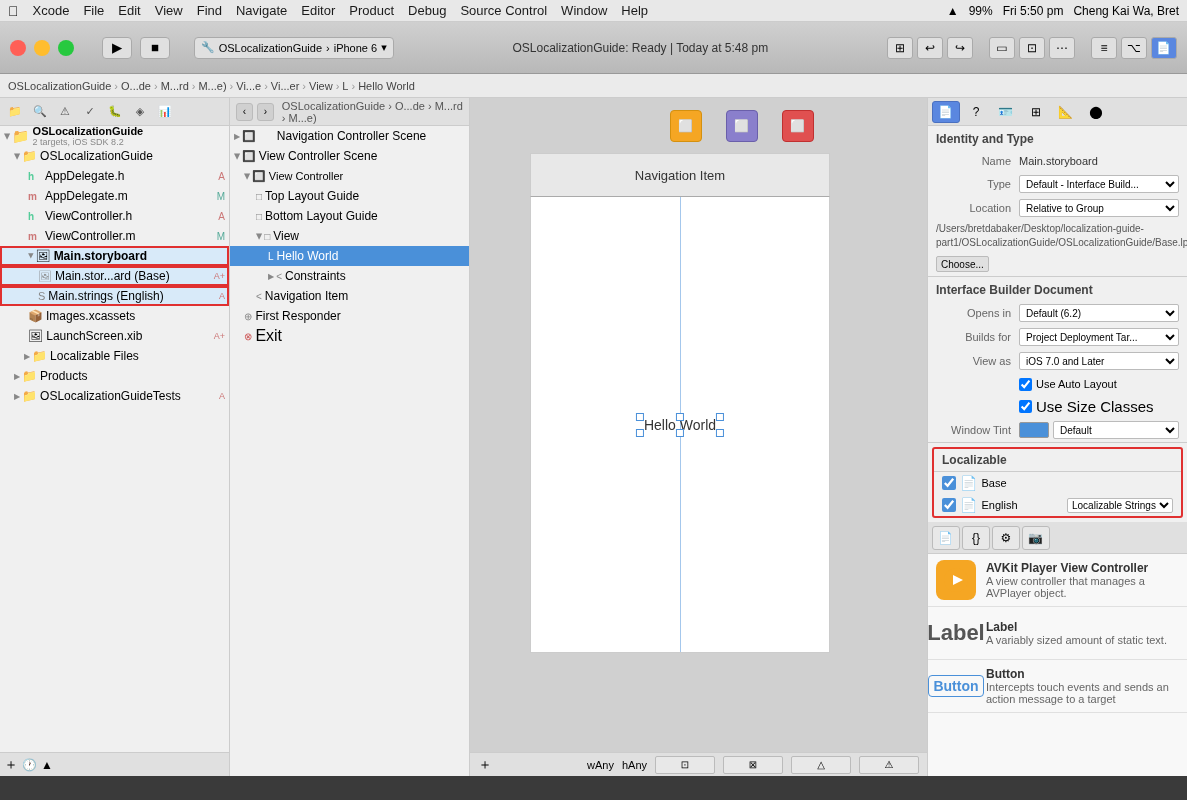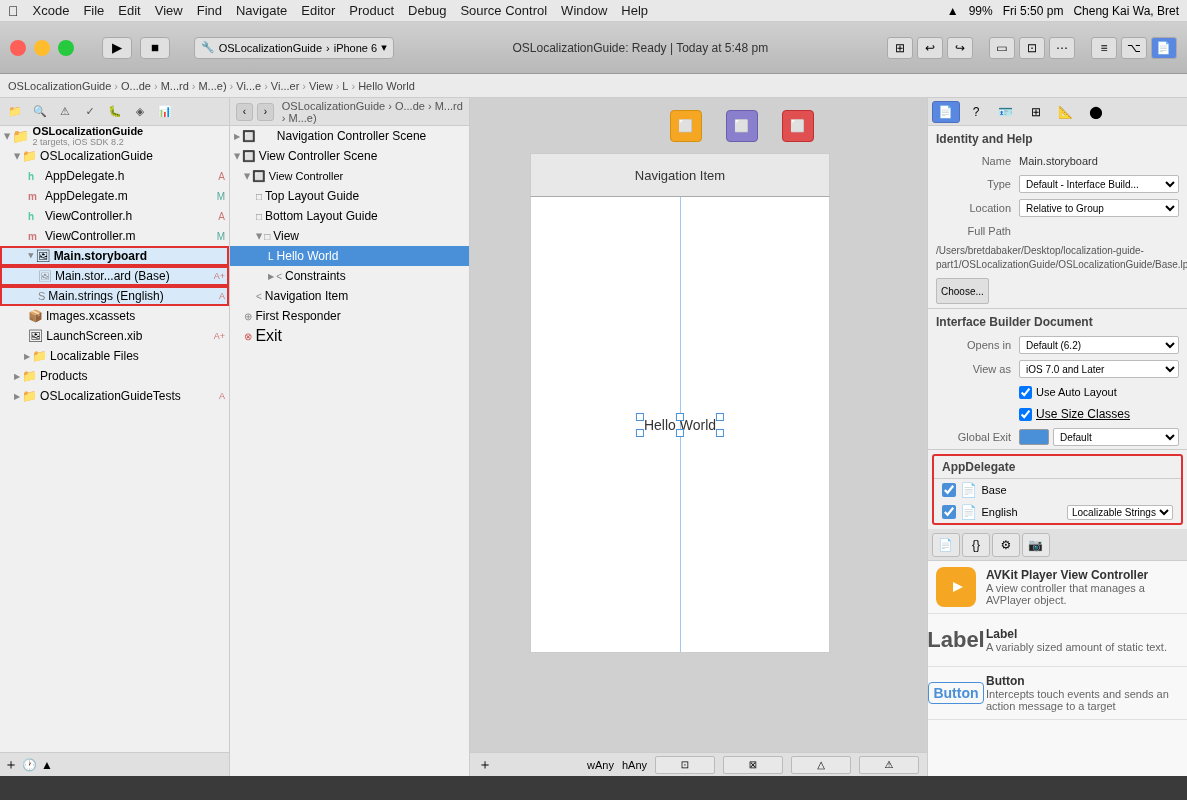--- a/index.html
+++ b/index.html
@@ -404,81 +404,84 @@
     <div id="inspector-toolbar">
       <button class="inspector-tab active">📄</button>
       <button class="inspector-tab">?</button>
       <button class="inspector-tab">🪪</button>
       <button class="inspector-tab">⊞</button>
       <button class="inspector-tab">📐</button>
       <button class="inspector-tab">⬤</button>
     </div>
 
     <div class="inspector-section">
-      <div class="inspector-section-header">Identity and Help</div>
+      <div class="inspector-section-header">Identity and Type</div>
       <div class="inspector-row">
         <span class="inspector-label">Name</span>
         <span class="inspector-value">Main.storyboard</span>
       </div>
       <div class="inspector-row">
         <span class="inspector-label">Type</span>
         <select class="inspector-select">
           <option>Default - Interface Build...</option>
         </select>
       </div>
       <div class="inspector-row">
         <span class="inspector-label">Location</span>
         <select class="inspector-select">
           <option>Relative to Group</option>
         </select>
       </div>
-      <div class="inspector-row">
-        <span class="inspector-label">Full Path</span>
-      </div>
       <div class="full-path-text">/Users/bretdabaker/Desktop/localization-guide-part1/OSLocalizationGuide/OSLocalizationGuide/Base.lproj/Main.storyboard</div>
       <div style="padding: 2px 8px 4px; display:flex; align-items:center; gap:4px;">
-        <button style="height:26px; padding:0 4px; font-size:10px; background:#e0e0e0; border:1px solid #bbb; border-radius:2px;">Choose...</button>
+        <button style="height:16px; padding:0 4px; font-size:10px; background:#e0e0e0; border:1px solid #bbb; border-radius:2px;">Choose...</button>
       </div>
     </div>
 
     <div class="inspector-section">
       <div class="inspector-section-header">Interface Builder Document</div>
       <div class="inspector-row">
         <span class="inspector-label">Opens in</span>
         <select class="inspector-select">
           <option>Default (6.2)</option>
         </select>
       </div>
       <div class="inspector-row">
+        <span class="inspector-label">Builds for</span>
+        <select class="inspector-select">
+          <option>Project Deployment Tar...</option>
+        </select>
+      </div>
+      <div class="inspector-row">
         <span class="inspector-label">View as</span>
         <select class="inspector-select">
           <option>iOS 7.0 and Later</option>
         </select>
       </div>
       <div class="inspector-row">
         <span class="inspector-label"></span>
         <input type="checkbox" checked="" class="inspector-checkbox" style="">
         <span style="font-size:11px;">Use Auto Layout</span>
       </div>
       <div class="inspector-row">
         <span class="inspector-label"></span>
         <input type="checkbox" checked="" class="inspector-checkbox" style="">
-        <span style="font-size:12px;text-decoration:underline;">Use Size Classes</span>
-      </div>
-      <div class="inspector-row">
-        <span class="inspector-label">Global Exit</span>
+        <span style="font-size:15px;">Use Size Classes</span>
+      </div>
+      <div class="inspector-row">
+        <span class="inspector-label">Window Tint</span>
         <div class="inspector-color-swatch"></div>
         <select class="inspector-select" style="flex:1;">
           <option>Default</option>
         </select>
       </div>
     </div>
 
     <div class="localization-section">
-      <div class="localization-header">AppDelegate</div>
+      <div class="localization-header">Localizable</div>
       <div class="localization-row">
         <input type="checkbox" checked="" class="loc-checkbox" style="">
         <span class="loc-file-icon">📄</span>
         <span class="loc-name">Base</span>
       </div>
       <div class="localization-row">
         <input type="checkbox" checked="" class="loc-checkbox" style="">
         <span class="loc-file-icon">📄</span>
         <span class="loc-name">English</span>
         <select class="loc-select">

